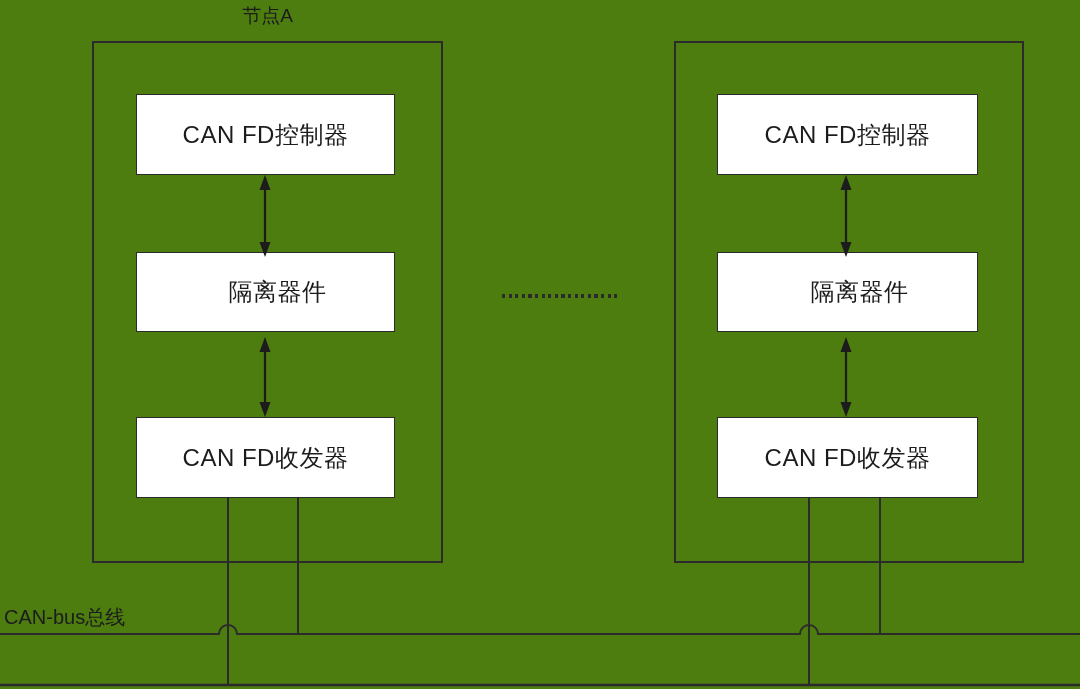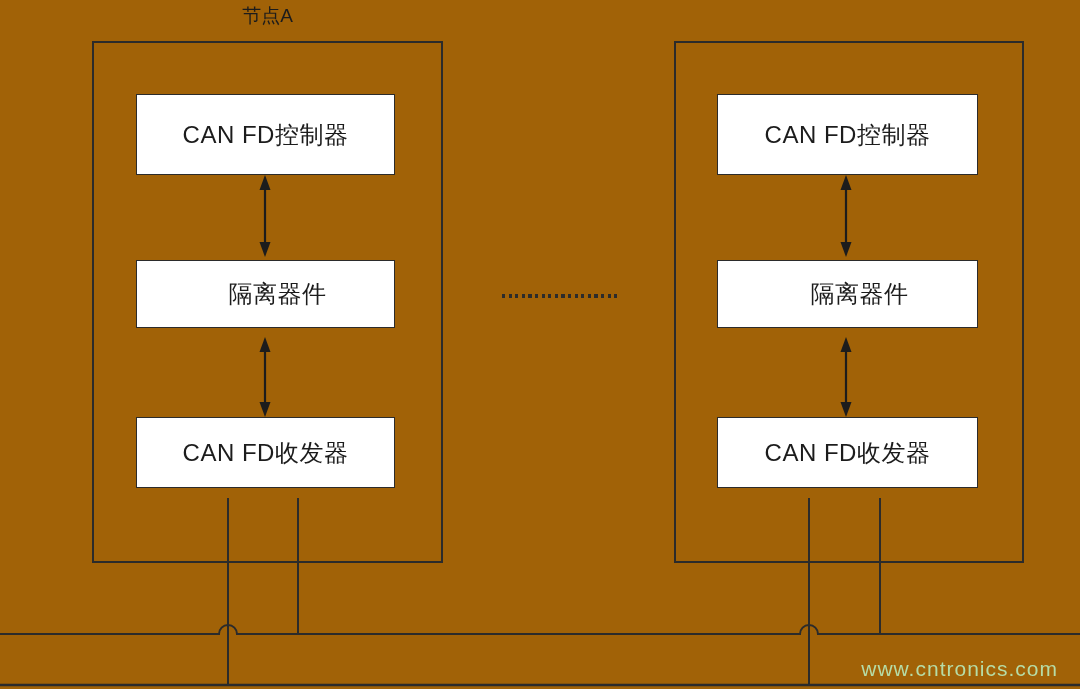--- a/index.html
+++ b/index.html
@@ -1,17 +1,17 @@
 <!DOCTYPE html>
 <html><head>
 <meta charset="utf-8">
 <style>
   html,body{margin:0;padding:0;background:#ffffff;}
   .canvas{
-    position:relative;width:1080px;height:689px;background:#a16207;
+    position:relative;width:1080px;height:689px;background:#4d7c0f;
     font-family:"Liberation Sans","DejaVu Sans",sans-serif;color:#1c1c1c;
     overflow:hidden;
   }
   .node-title{
     position:absolute;top:3px;height:26px;line-height:26px;
     text-align:center;font-size:19px;color:#1c1c1c;
   }
   .node-title.a{left:92px;width:351px;}
   .node-title.n{left:674px;width:350px;}
   .node-box{
@@ -21,22 +21,22 @@
   .node-box.a{left:92px;width:351px;}
   .node-box.n{left:674px;width:350px;}
   .block{
     position:absolute;border:1.5px solid #2b2b2b;box-sizing:border-box;
     display:flex;align-items:center;justify-content:center;
     font-size:24px;color:#1c1c1c;background:#ffffff;letter-spacing:0.5px;
   }
   .col-a{left:136px;width:259px;}
   .col-n{left:717px;width:261px;}
   .row-ctrl{top:94px;height:81px;}
-  .row-iso{top:260px;height:68px;padding-left:24px;}
-  .row-xcvr{top:417px;height:71px;}
+  .row-iso{top:252px;height:80px;padding-left:24px;}
+  .row-xcvr{top:417px;height:81px;}
   .dots{
     position:absolute;left:502px;top:294px;width:115px;height:4px;
     background:repeating-linear-gradient(90deg,#2b2b2b 0 3.2px,transparent 3.2px 6.6px);
   }
   .wires{position:absolute;left:0;top:0;width:1080px;height:689px;pointer-events:none;}
   .bus-label{
     position:absolute;left:4px;top:604px;font-size:20px;color:#1c1c1c;
   }
   .watermark{
     position:absolute;right:22px;top:657px;font-size:21px;letter-spacing:1px;
@@ -91,16 +91,16 @@
     <line x1="228" y1="498" x2="228" y2="685" stroke="#2b2b2b" stroke-width="2"></line>
     <line x1="298" y1="498" x2="298" y2="634" stroke="#2b2b2b" stroke-width="2"></line>
     <line x1="809" y1="498" x2="809" y2="685" stroke="#2b2b2b" stroke-width="2"></line>
     <line x1="880" y1="498" x2="880" y2="634" stroke="#2b2b2b" stroke-width="2"></line>
 
     <path d="M0 634 H219 a9 9 0 0 1 18 0 H800 a9 9 0 0 1 18 0 H1080" fill="none" stroke="#2b2b2b" stroke-width="2"></path>
 
     <line x1="0" y1="685" x2="1080" y2="685" stroke="#2b2b2b" stroke-width="2.5"></line>
   </svg>
 
+  <div class="bus-label">CAN-bus总线</div>
 
-  <div class="watermark" style="color: rgb(182, 220, 166);">www.cntronics.com</div>
 
 </div>
 
 </body></html>

